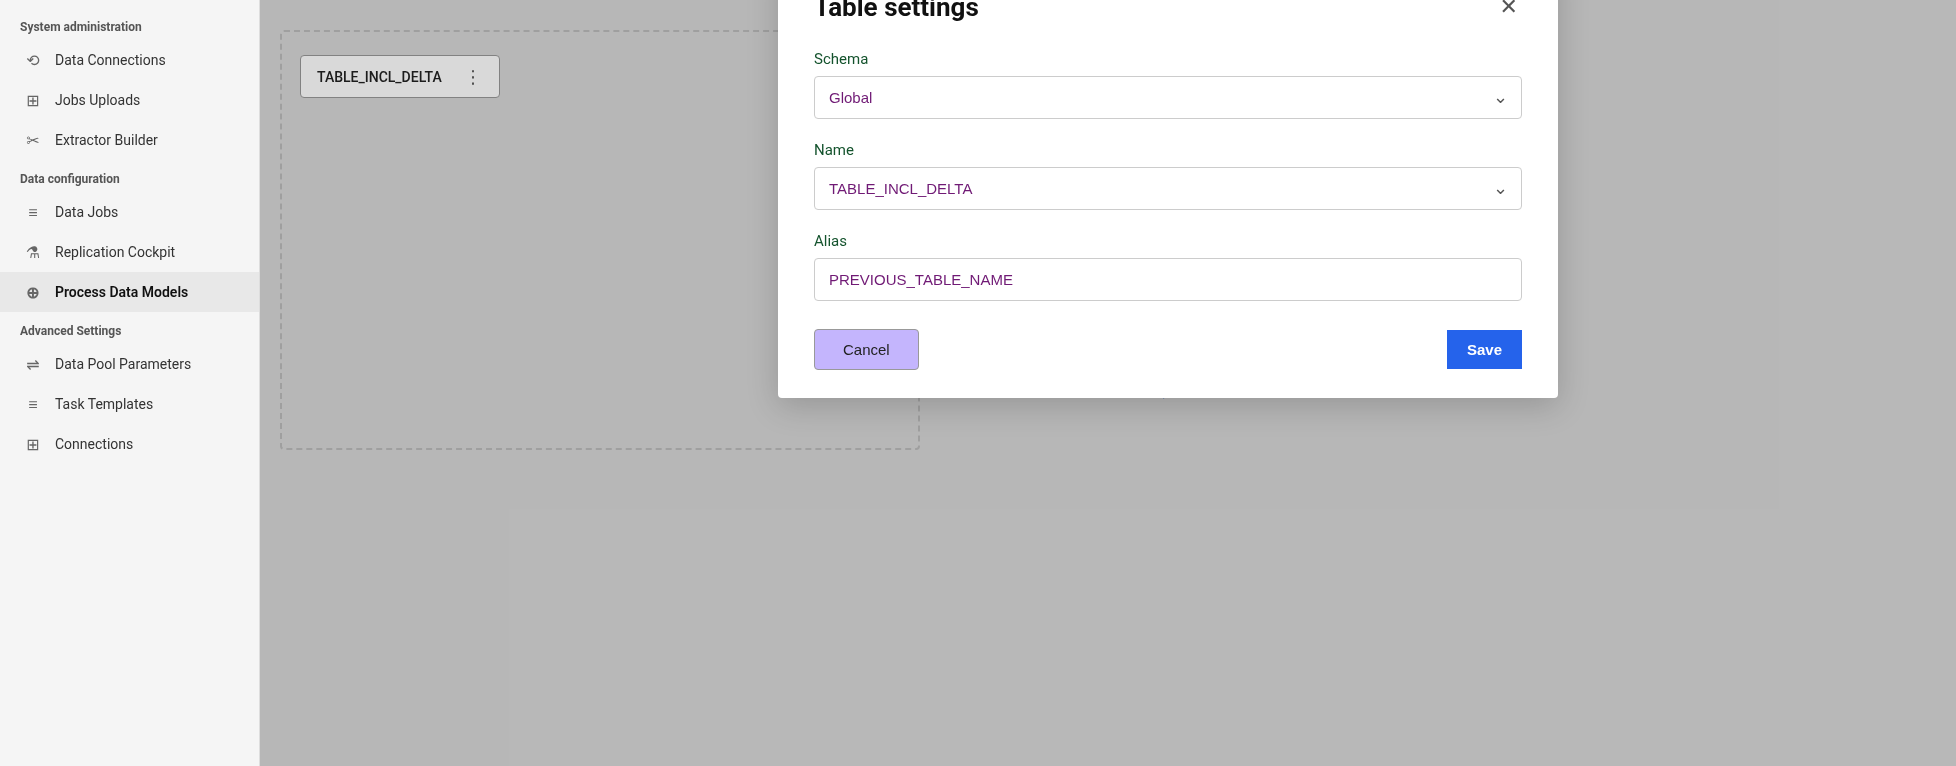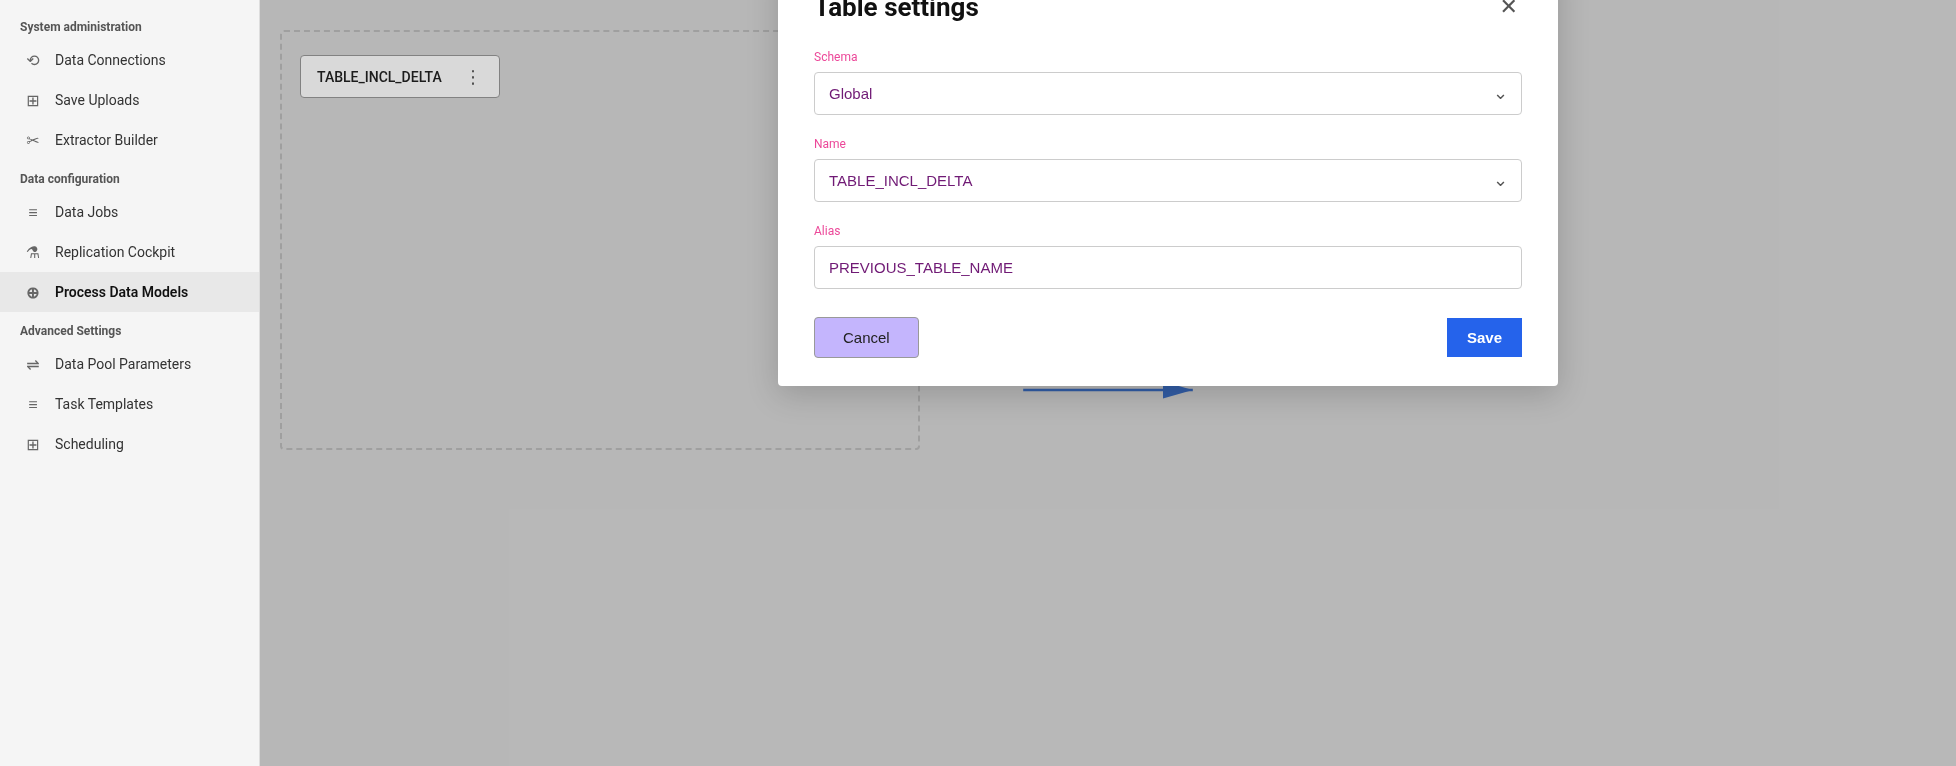--- a/index.html
+++ b/index.html
@@ -178,22 +178,22 @@
       border: none;
       line-height: 1;
       padding: 4px;
     }
 
     .modal-field {
       margin-bottom: 22px;
     }
 
     .modal-field-label {
-      font-size: 12px;
-      color: #ec4899;
+      font-size: 15px;
+      color: #14532d;
       margin-bottom: 8px;
       display: block;
     }
 
     .modal-select,
     .modal-input {
       width: 100%;
       padding: 12px 14px;
       border: 1.5px solid #ccc;
       border-radius: 4px;
@@ -258,21 +258,21 @@
 
 <nav class="sidebar">
   <div id="sidebar-content">
       <div class="sidebar-section-label">System administration</div>
       <div class="sidebar-item">
         <span class="sidebar-icon">⟲</span>
         <span>Data Connections</span>
       </div>
       <div class="sidebar-item">
         <span class="sidebar-icon">⊞</span>
-        <span>Save Uploads</span>
+        <span>Jobs Uploads</span>
       </div>
       <div class="sidebar-item">
         <span class="sidebar-icon">✂</span>
         <span>Extractor Builder</span>
       </div>
       <div class="sidebar-section-label">Data configuration</div>
       <div class="sidebar-item">
         <span class="sidebar-icon">≡</span>
         <span>Data Jobs</span>
       </div>
@@ -288,21 +288,21 @@
       <div class="sidebar-item">
         <span class="sidebar-icon">⇌</span>
         <span>Data Pool Parameters</span>
       </div>
       <div class="sidebar-item">
         <span class="sidebar-icon">≡</span>
         <span>Task Templates</span>
       </div>
       <div class="sidebar-item">
         <span class="sidebar-icon">⊞</span>
-        <span>Scheduling</span>
+        <span>Connections</span>
       </div>
     </div>
 </nav>
 
 <div class="main">
 
   <div class="canvas-area">
     <div class="dashed-box"></div>
 
     <div class="table-node">

